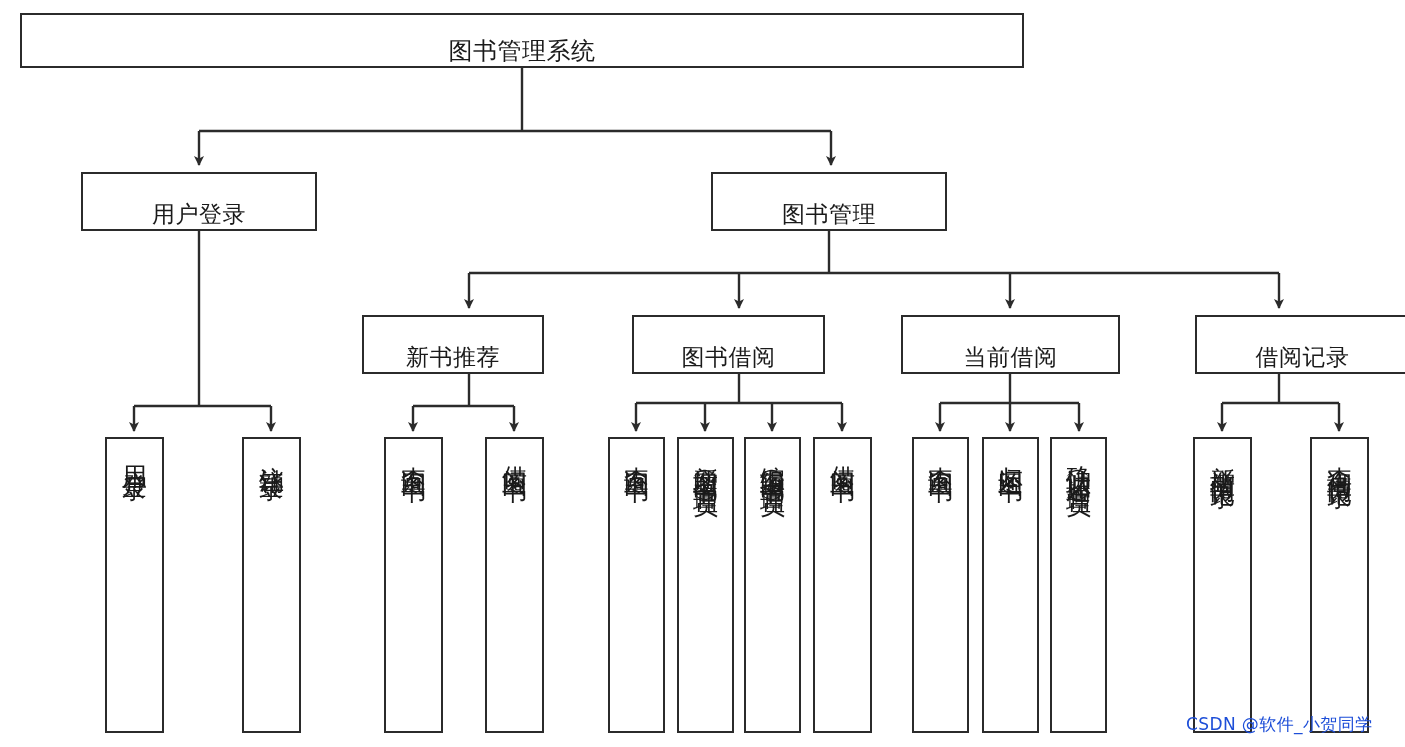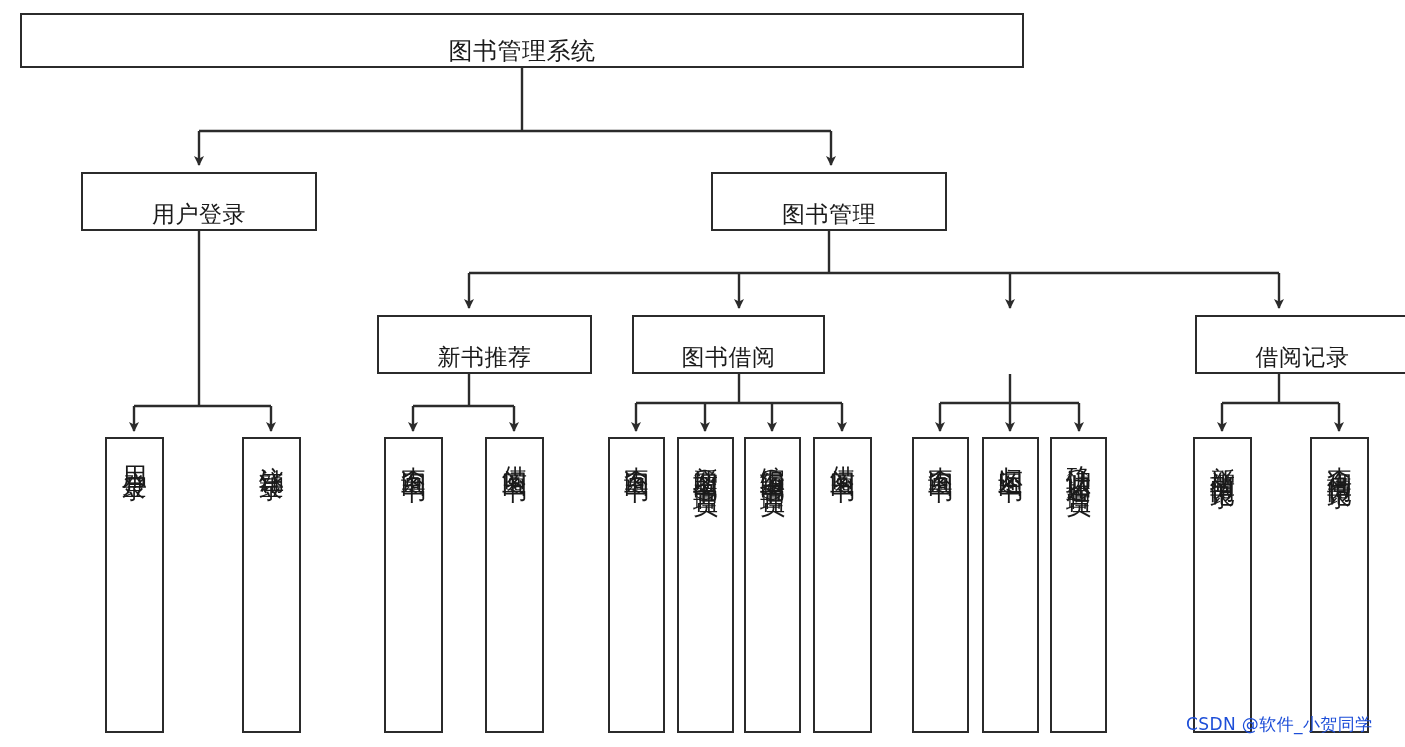--- a/index.html
+++ b/index.html
@@ -109,25 +109,28 @@
     <span class="label">图书管理系统</span>
   </div>
 
   <div class="node horiz" style="left:81px;top:172px;width:236px;height:59px;">
     <span class="label">用户登录</span>
   </div>
   <div class="node horiz" style="left:711px;top:172px;width:236px;height:59px;">
     <span class="label">图书管理</span>
   </div>
 
-  <div class="node horiz" style="left:362px;top:315px;width:215px;height:59px;margin-left:15px;">
+  <div class="node horiz" style="left:362px;top:315px;width:182px;height:59px;">
     <span class="label">新书推荐</span>
   </div>
   <div class="node horiz" style="left:632px;top:315px;width:193px;height:59px;">
     <span class="label">图书借阅</span>
+  </div>
+  <div class="node horiz" style="left:901px;top:315px;width:219px;height:59px;">
+    <span class="label">当前借阅</span>
   </div>
   <div class="node horiz" style="left:1172px;top:315px;width:215px;height:59px;margin-left:23px;">
     <span class="label">借阅记录</span>
   </div>
 
   <div class="node vert" style="left:105px;top:437px;width:59px;height:296px;">
     <span class="label">用户登录</span>
   </div>
   <div class="node vert" style="left:242px;top:437px;width:59px;height:296px;">
     <span class="label">注销登录</span>

